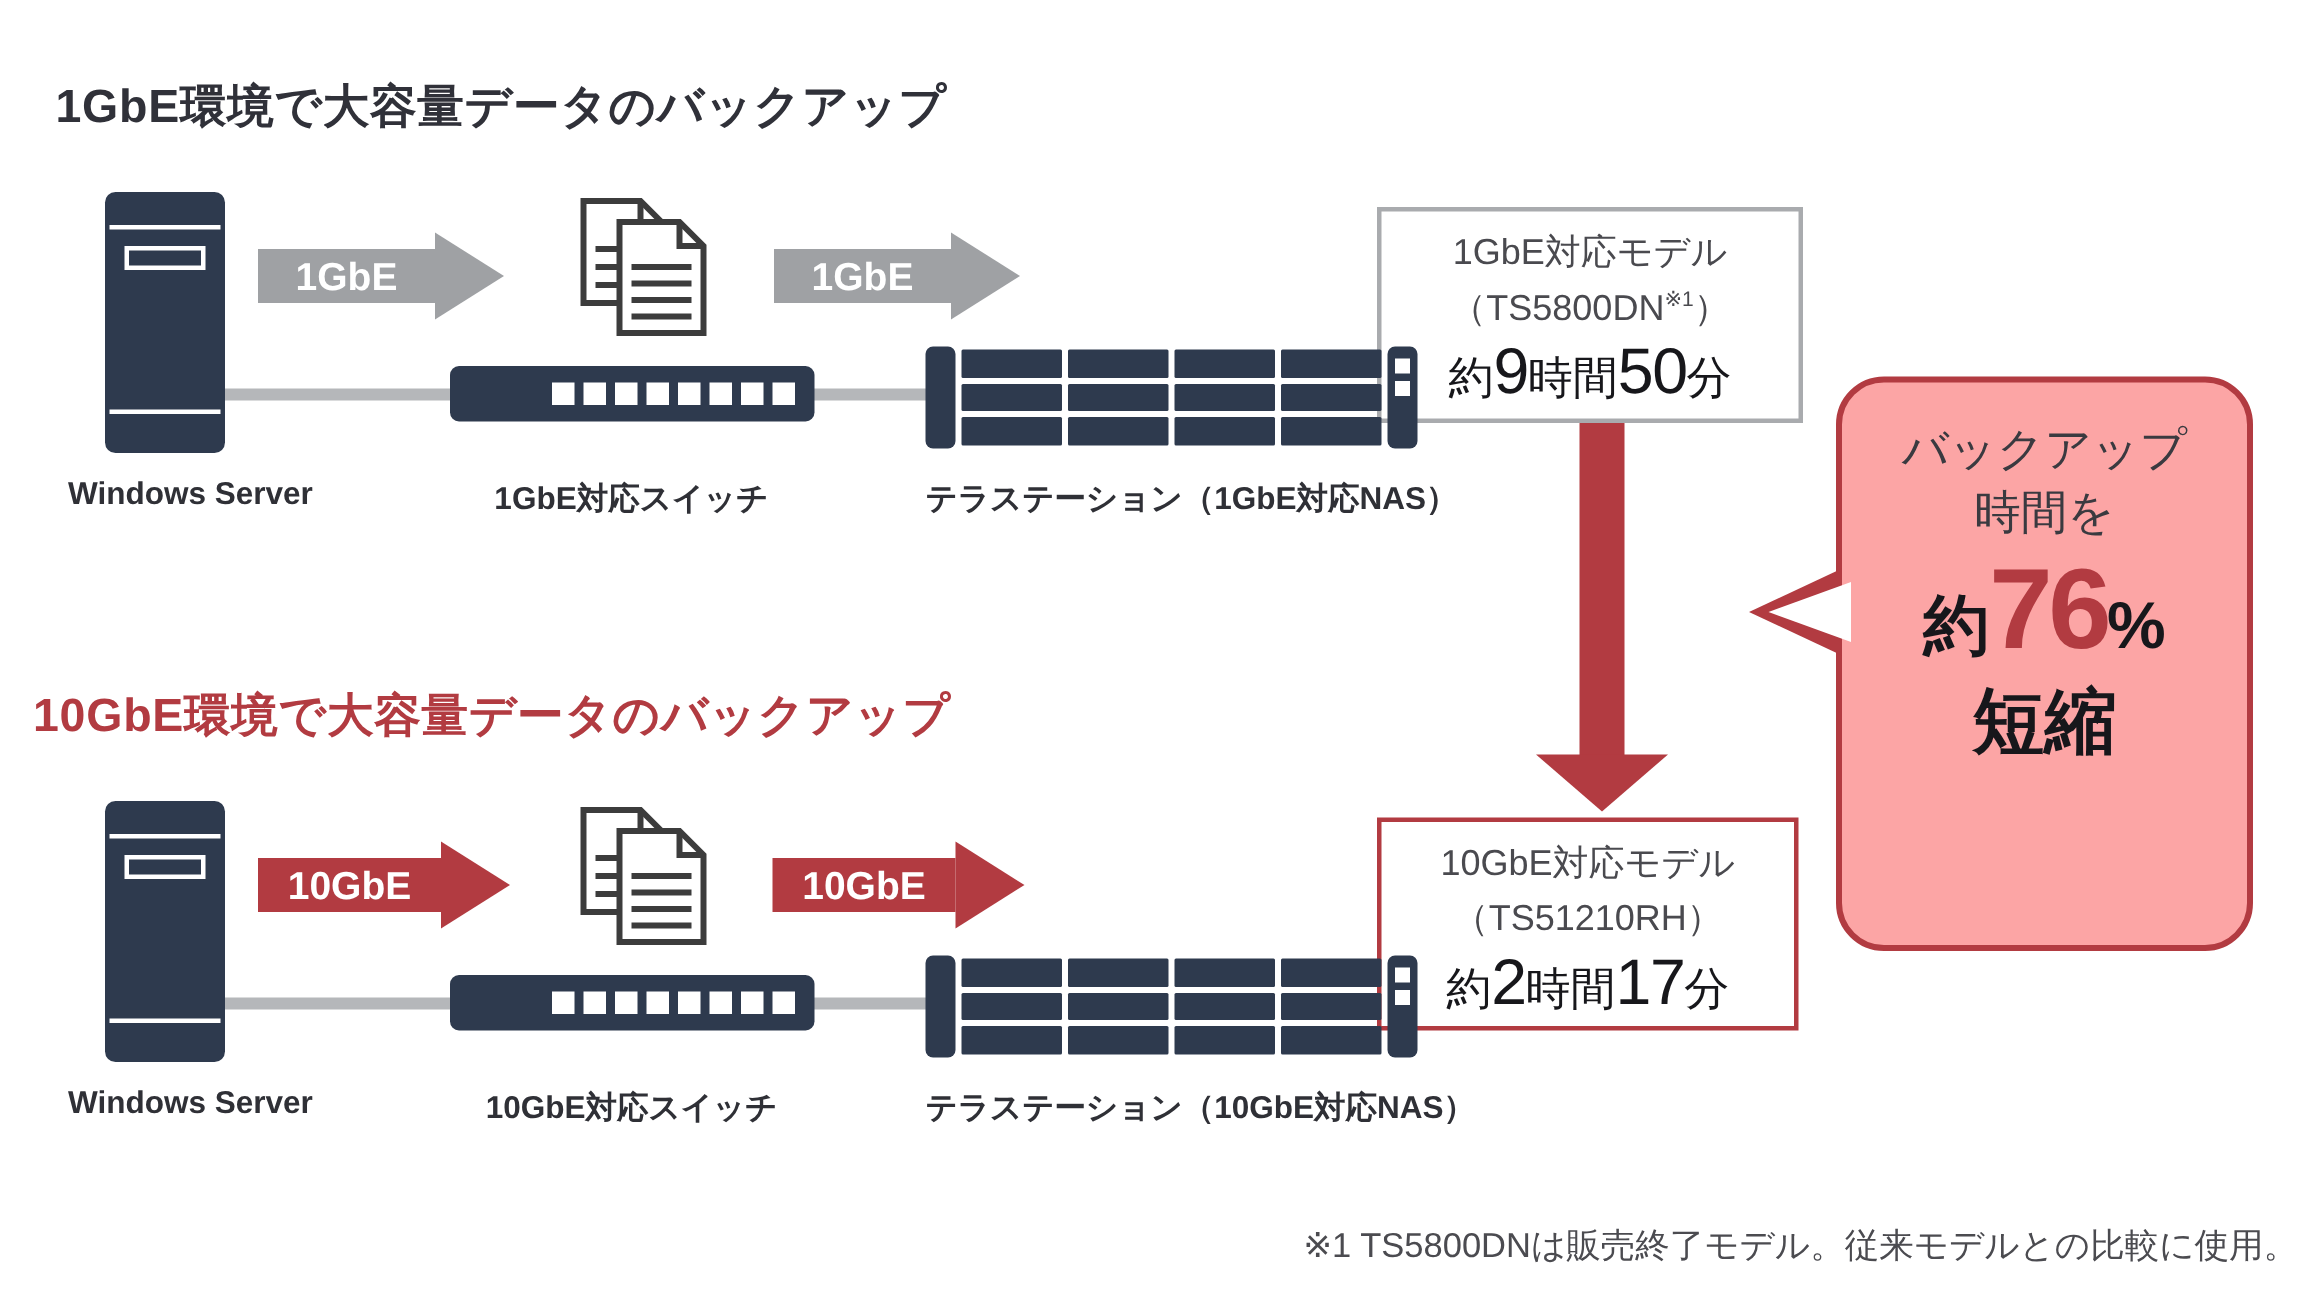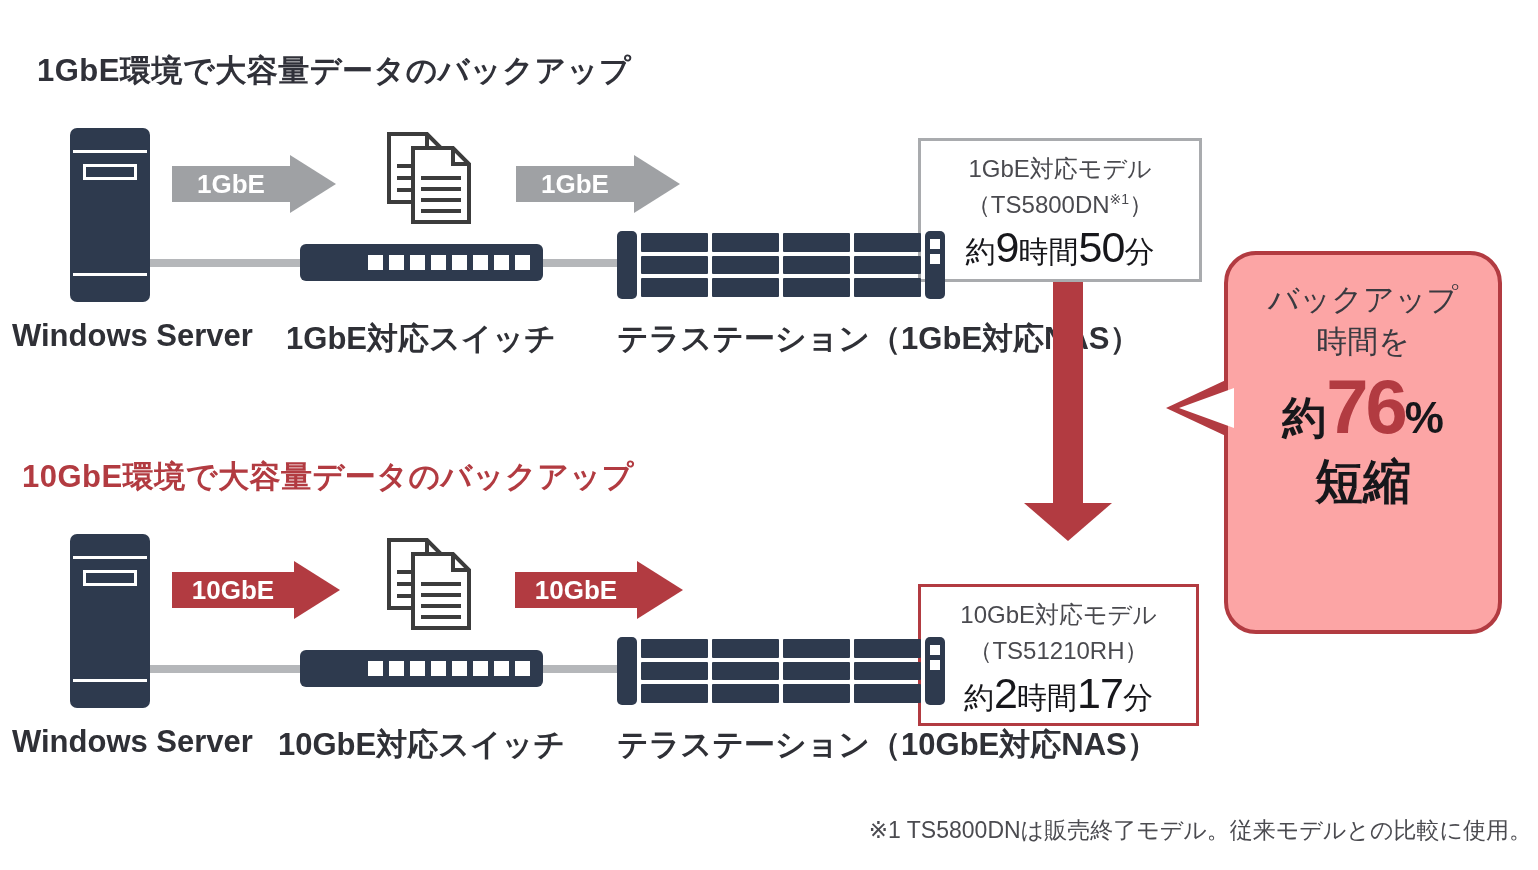--- a/index.html
+++ b/index.html
@@ -6,21 +6,21 @@
   .canvas{
     position:relative;width:1538px;height:870px;background:#fff;
     font-family:"Liberation Sans","DejaVu Sans",sans-serif;overflow:hidden;
     --navy:#2e3a4e; --red:#b23b41; --gray:#9fa1a4; --line:#b5b7ba;
     --box-border:#a9abae; --heading-dark:#303139; --text:#2f3036;
     --box-text:#4a4a4f; --ink:#17171b;
   }
   .abs{position:absolute;}
   .heading{font-weight:bold;font-size:31px;color:var(--heading-dark);letter-spacing:0.5px;white-space:nowrap;}
   .heading.red{color:var(--red);}
-  .lbl{font-weight:bold;font-size:31px;color:var(--text);white-space:nowrap;}
+  .lbl{font-weight:bold;font-size:21px;color:var(--text);white-space:nowrap;}
   .center{text-align:center;}
 
   
   .net-line{height:8px;background:var(--line);z-index:1;}
 
   
   .server{width:80px;height:174px;background:var(--navy);border-radius:7px;z-index:2;}
   .server .cap-line{position:absolute;left:3px;right:3px;height:3px;background:#fff;}
   .server .slot{position:absolute;left:13px;right:13px;top:36px;height:10px;border:3px solid #fff;background:var(--navy);}
 
@@ -234,21 +234,21 @@
         <i></i>
         <i></i>
     </span>
     <span class="ear r">
       <i class="dot"></i>
       <i class="dot"></i>
     </span>
   </div>
   <div class="abs lbl" style="left:617px;top:724px;text-align:center;">テラステーション（10GbE対応NAS）</div>
 
-  <div class="abs rbox red" style="left:918px;top:545px;width:281px;height:142px;margin-top:39px;">
+  <div class="abs rbox red" style="left:918px;top:545px;width:281px;height:142px;">
     <div class="ml">10GbE対応モデル</div>
     <div class="ml"><span>（TS51210RH</span><sup></sup><span>）</span></div>
     <div class="time"><span>約</span><span class="num">2</span><span>時間</span><span class="num">17</span><span>分</span></div>
   </div>
 
   <div class="abs footnote" style="right:6px;top:815px;">※1 TS5800DNは販売終了モデル。従来モデルとの比較に使用。</div>
 
 </div>
 
 </body></html>

